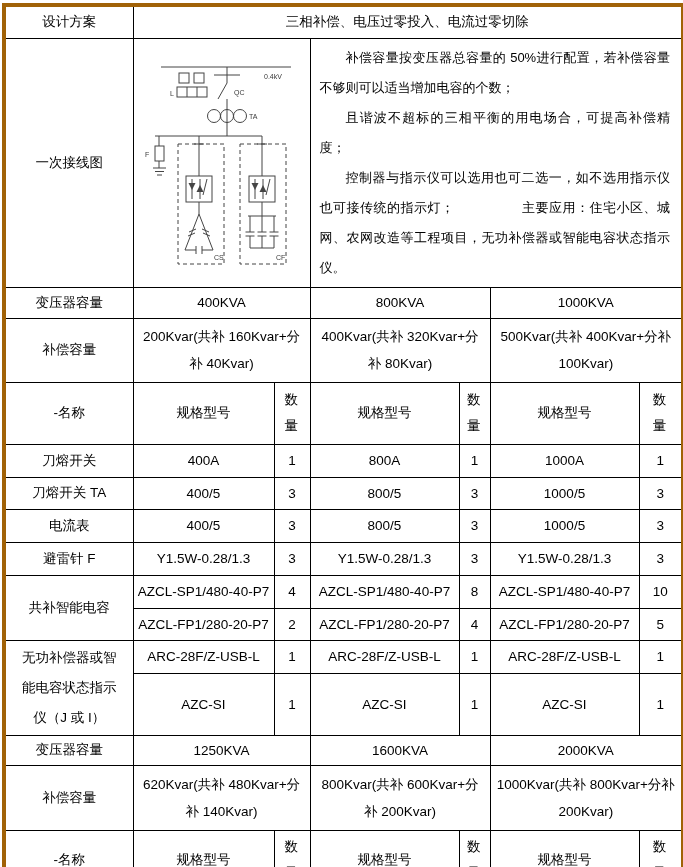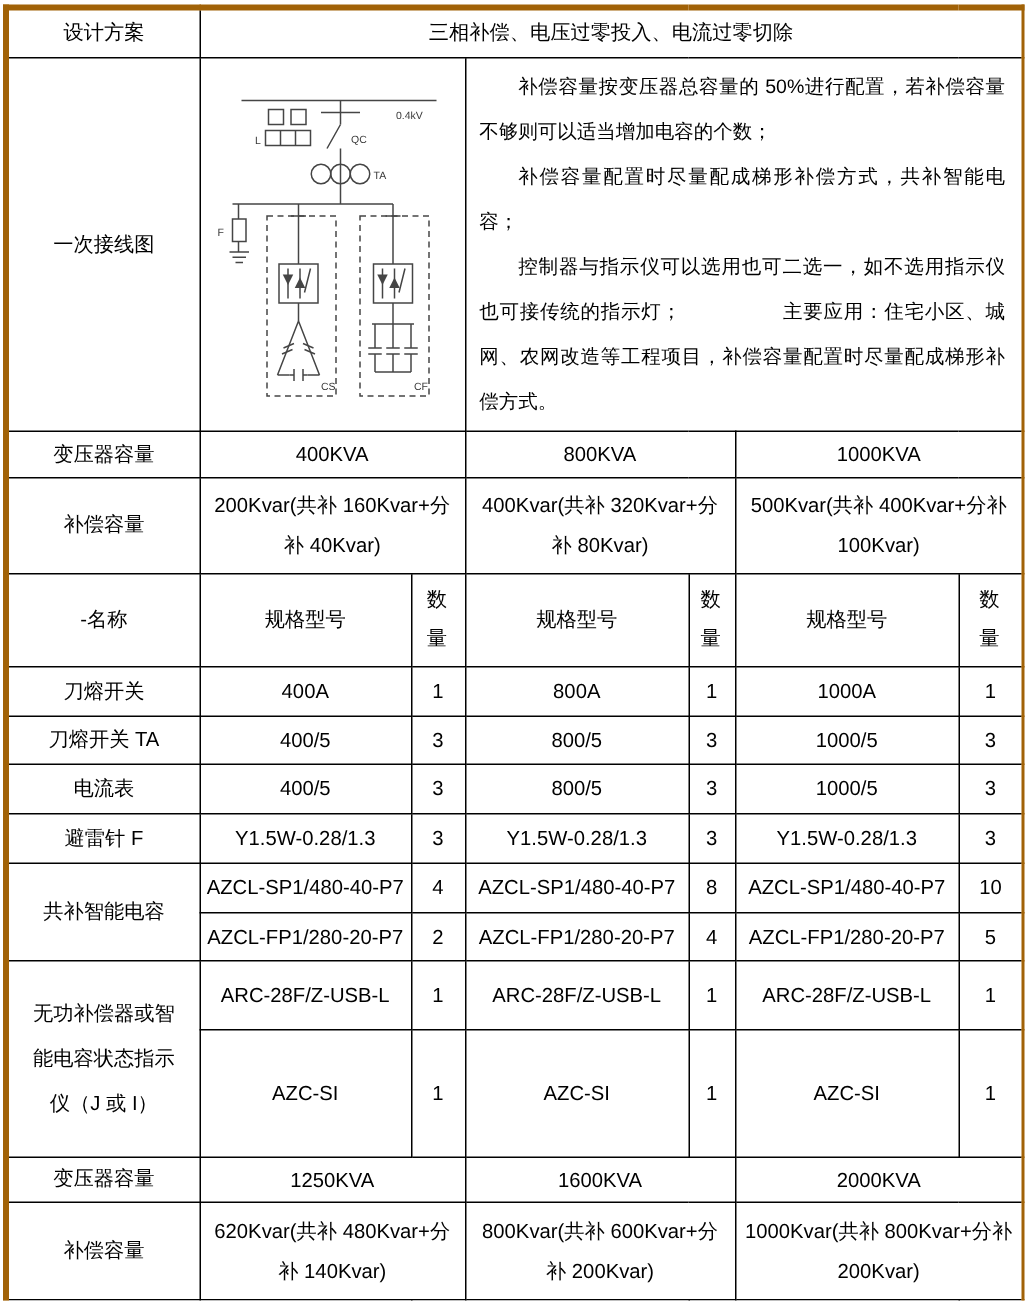--- a/index.html
+++ b/index.html
@@ -14,21 +14,21 @@
     width:679px;border:4px solid #a16207;
   }
   td{
     border:1px solid #000;
     text-align:center;vertical-align:middle;
     padding:2px 3px;box-sizing:border-box;
     word-break:break-word;
   }
   td.lbl{padding:2px 8px;}
   td.wrap2{line-height:27px;padding:2px 5px;}
-  td.mlbl{line-height:30px;padding:20px 13px;}
+  td.mlbl{line-height:30px;padding:2px 13px;}
   td.notes{
     text-align:left;vertical-align:middle;
     padding:4px 11px 4px 9px;font-size:13px;
   }
   td.notes p{margin:0;text-indent:2em;line-height:30px;text-align:justify;}
   .vq{width:1.1em;margin:0 auto;line-height:26px;text-align:left;}
   td.diag{padding:0;vertical-align:middle;}
   svg text{font-family:"Liberation Sans","DejaVu Sans",sans-serif;font-size:7px;fill:#3a3a3a;}
   svg .ln{stroke:#454545;stroke-width:1;fill:none;}
   svg .dash{stroke:#454545;stroke-width:1;fill:none;stroke-dasharray:4,3;}
@@ -104,22 +104,22 @@
         <path class="tri" d="M118.5 138 L125.5 138 L122 131 Z"></path>
         <path class="ln" d="M121 148 V162 M107 162 H135"></path>
         <path class="ln" d="M109 162 V178 M121 162 V178 M133 162 V178"></path>
         <path class="ln" d="M104.5 178 H113.5 M104.5 182 H113.5 M116.5 178 H125.5 M116.5 182 H125.5 M128.5 178 H137.5 M128.5 182 H137.5"></path>
         <path class="ln" d="M109 182 V194 M121 182 V194 M133 182 V194 M109 194 H133"></path>
         <text x="135" y="206">CF</text>
       </svg>
     </td>
     <td colspan="4" class="notes">
       <p>补偿容量按变压器总容量的 50%进行配置，若补偿容量不够则可以适当增加电容的个数；</p>
-      <p>补偿容量配置时尽量配成梯形补偿方式，共补智能电容；</p>
-      <p>控制器与指示仪可以选用也可二选一，如不选用指示仪也可接传统的指示灯；　　　　　主要应用：住宅小区、城网、农网改造等工程项目，补偿容量配置时尽量配成梯形补偿方式。</p>
+      <p>且谐波不超标的三相平衡的用电场合，可提高补偿精度；</p>
+      <p>控制器与指示仪可以选用也可二选一，如不选用指示仪也可接传统的指示灯；　　　　　主要应用：住宅小区、城网、农网改造等工程项目，无功补偿器或智能电容状态指示仪。</p>
     </td>
   </tr>
 
   <tr style="height:31px">
     <td class="lbl">变压器容量</td>
     <td colspan="2">400KVA</td>
     <td colspan="2">800KVA</td>
     <td colspan="2">1000KVA</td>
   </tr>
 

